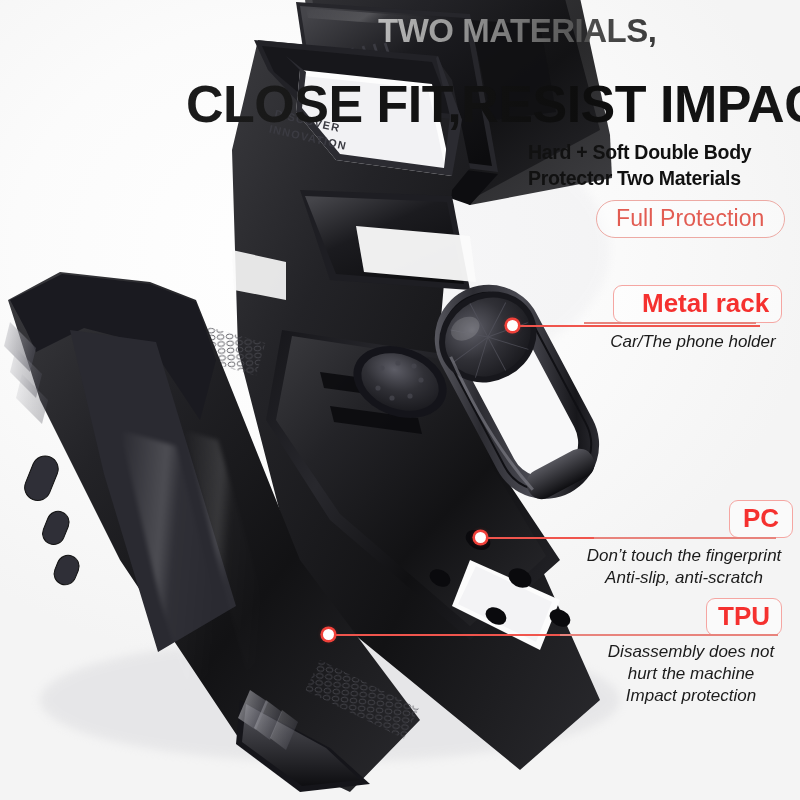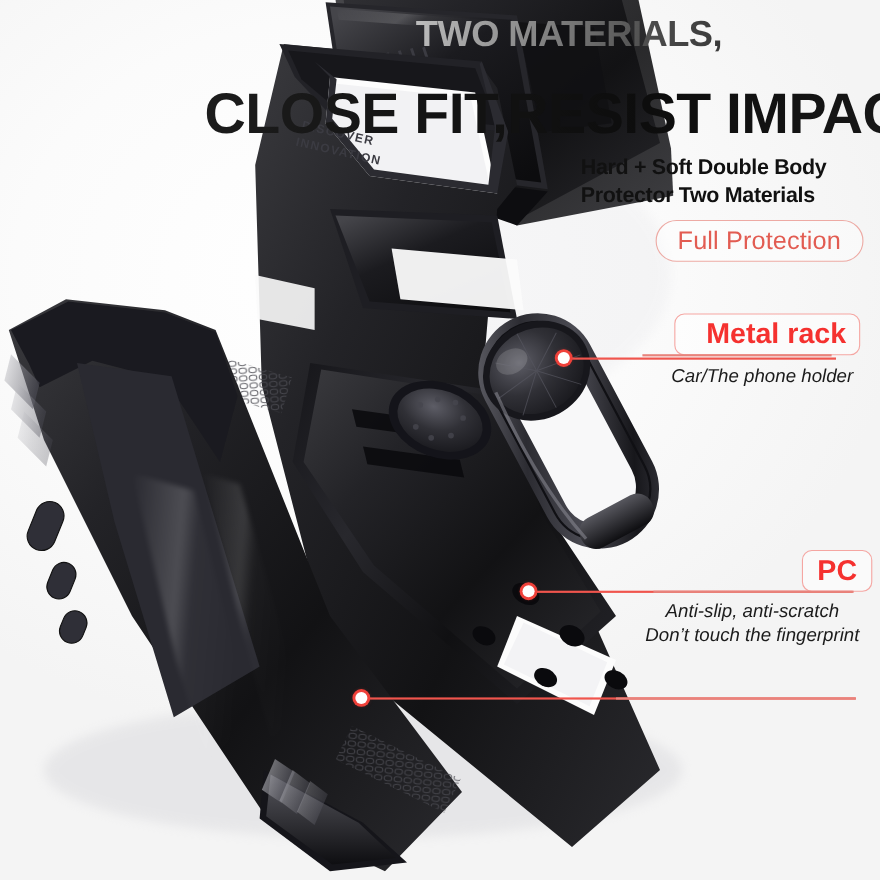--- a/index.html
+++ b/index.html
@@ -369,21 +369,27 @@
   <div class="feat-rule" id="f-metal-rule"></div>
   <div class="feat-desc" id="f-metal-desc">
     <div>Car/The phone holder</div>
   </div>
 
   <div class="leader" id="lead-pc"></div>
   <div class="dot" id="dot-pc"></div>
   <div class="feat-box feat" id="f-pc-box">PC</div>
   <div class="feat-rule" id="f-pc-rule"></div>
   <div class="feat-desc" id="f-pc-desc">
+    <div>Don’t touch the fingerprint</div>
     <div>Anti-slip, anti-scratch</div>
-    <div>Don’t touch the fingerprint</div>
   </div>
 
   <div class="leader" id="lead-tpu"></div>
   <div class="dot" id="dot-tpu"></div>
+  <div class="feat-box feat" id="f-tpu-box">TPU</div>
   <div class="feat-rule" id="f-tpu-rule"></div>
+  <div class="feat-desc" id="f-tpu-desc">
+    <div>Disassembly does not</div>
+    <div>hurt the machine</div>
+    <div>Impact protection</div>
+  </div>
 
 </div>
 
 </body></html>

